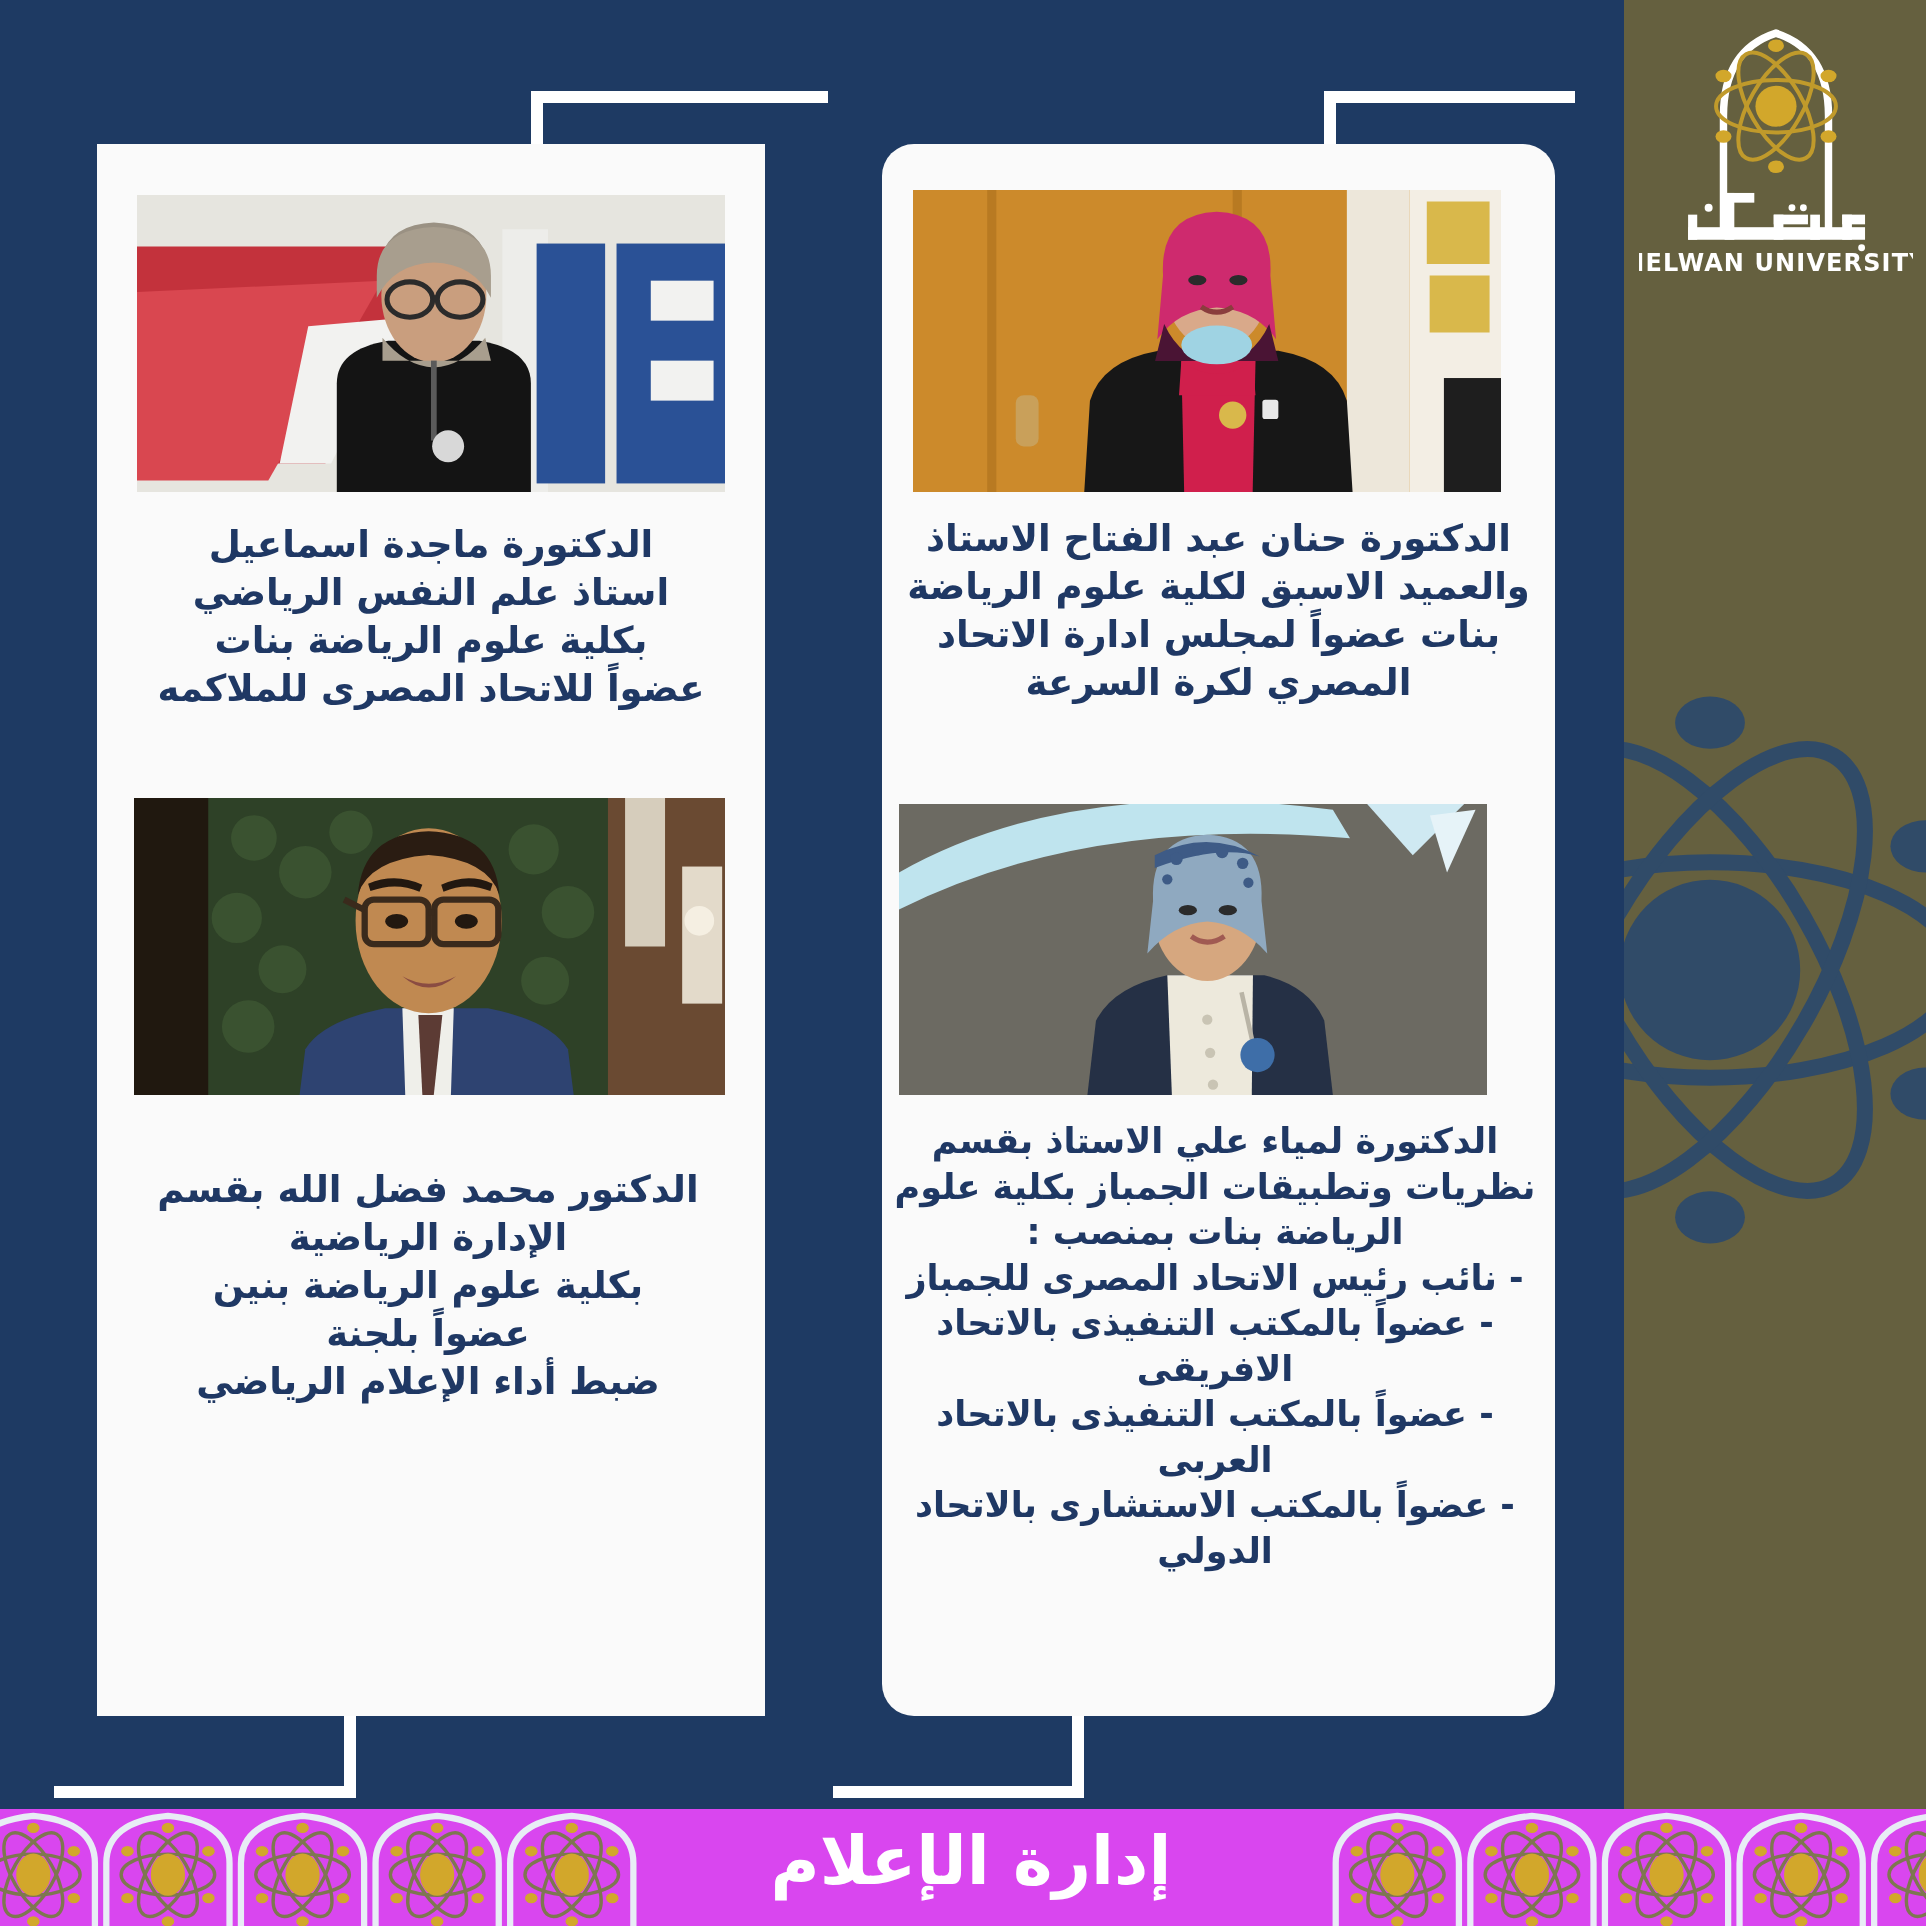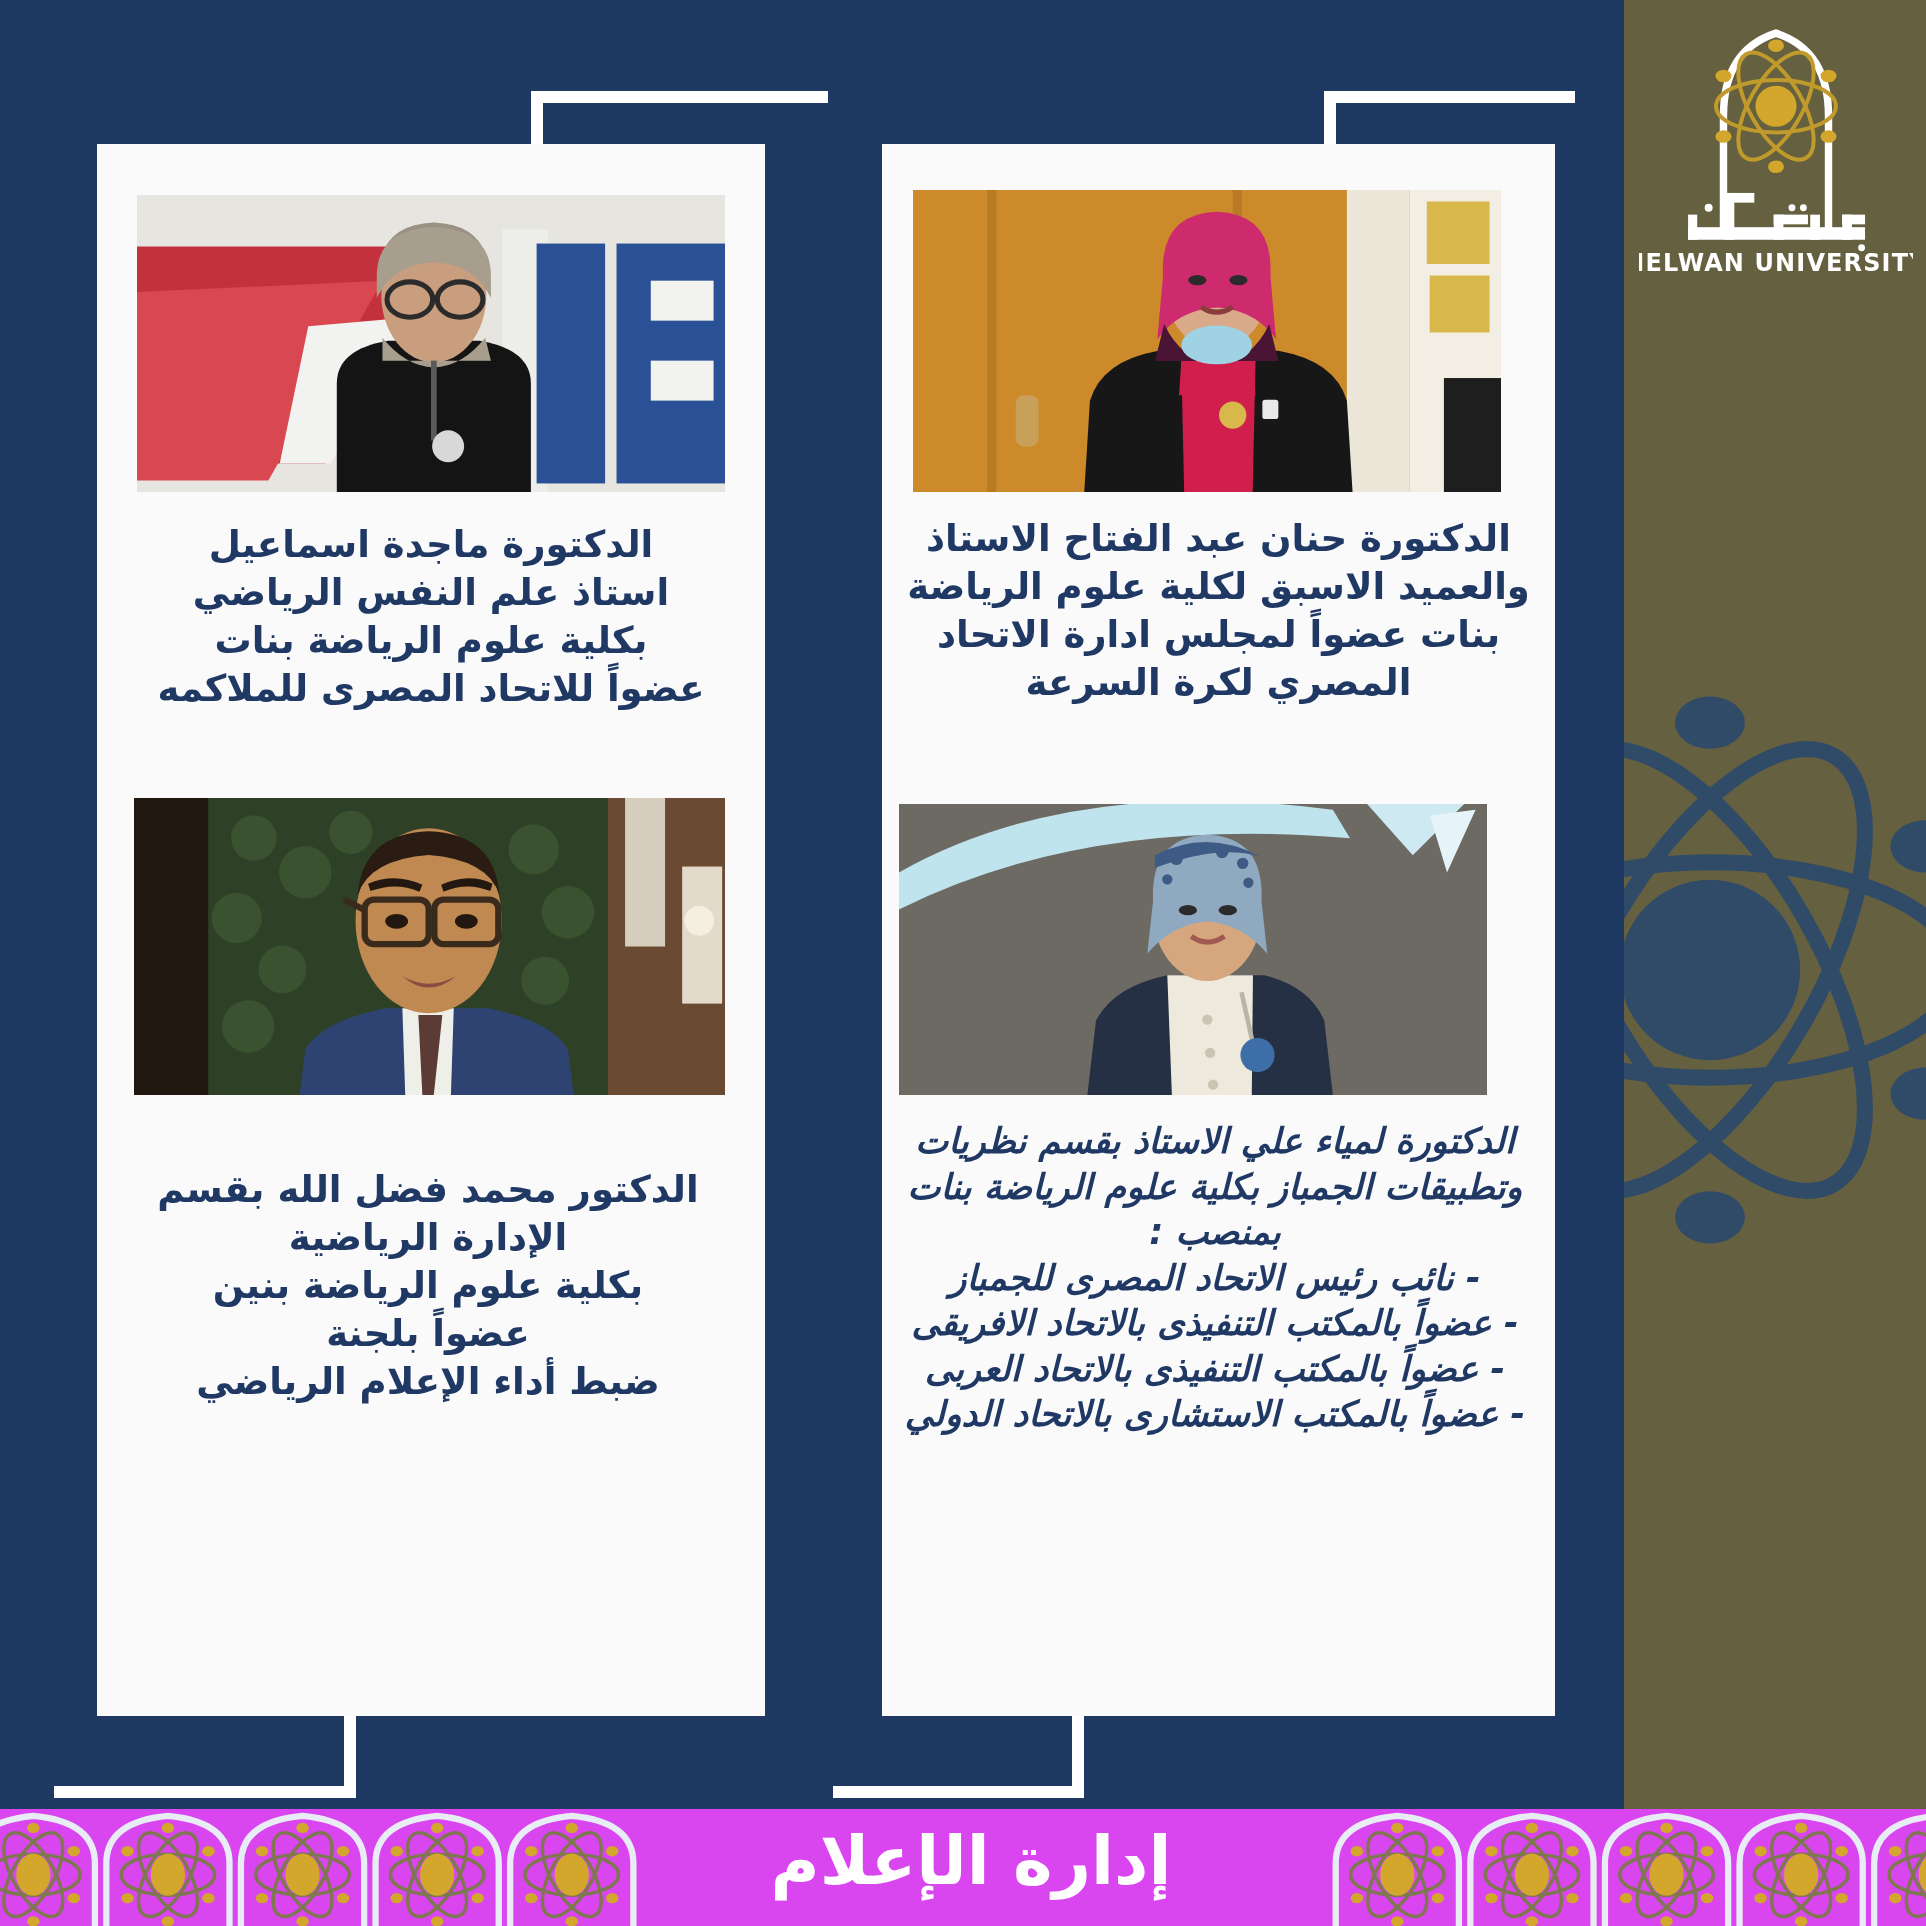--- a/index.html
+++ b/index.html
@@ -205,21 +205,21 @@
         <circle cx="545" cy="440" r="28" fill="#D8D8D8"></circle>
       </svg>
     </div>
 
     <div class="caption" style="left:23px; top:377px; width:622px; font-size:37px;">الدكتورة ماجدة اسماعيل
 استاذ علم النفس الرياضي
 بكلية علوم الرياضة بنات
 عضواً للاتحاد المصرى  للملاكمه</div>
   </div>
 
-  <div class="card" style="left:882px; top:132px; width:673px; height:1572px;">
+  <div class="card" style="left:882px; top:132px; width:673px; height:1572px;border-radius:32px;">
     <div class="photo" style="left:31px; top:46px; width:588px; height:302px;">
       <svg viewBox="0 0 1030 530" preserveAspectRatio="none">
         <rect width="1030" height="530" fill="#D19A3B"></rect>
         <rect x="0" y="0" width="760" height="530" fill="#CC8A2B"></rect>
         <rect x="130" y="0" width="16" height="530" fill="#B87A22"></rect>
         <rect x="560" y="0" width="16" height="530" fill="#B87A22"></rect>
         <rect x="760" y="0" width="110" height="530" fill="#EDE7DA"></rect>
         <rect x="870" y="0" width="160" height="530" fill="#F3EEE4"></rect>
         <path d="M900 20 L1010 20 L1010 130 L900 130 Z" fill="#D9B84B"></path>
         <path d="M905 150 L1010 150 L1010 250 L905 250 Z" fill="#D9B84B"></path>
@@ -321,21 +321,21 @@
       <path d="M600 330 L620 420" stroke="#B9B4A6" stroke-width="8" fill="none"></path>
       <circle cx="628" cy="440" r="30" fill="#3E6EA8"></circle>
       <g fill="#C9C4B4">
         <circle cx="540" cy="378" r="9"></circle>
           <circle cx="545" cy="436" r="9"></circle>
         <circle cx="550" cy="492" r="9"></circle>
       </g>
     </svg>
   </div>
 
-  <div class="caption" style="left:887px; top:1119px; width:656px; font-size:35px;font-style:italic;">الدكتورة لمياء علي الاستاذ بقسم نظريات وتطبيقات الجمباز بكلية علوم الرياضة بنات بمنصب :
+  <div class="caption" style="left:887px; top:1119px; width:656px; font-size:35px;">الدكتورة لمياء علي الاستاذ بقسم نظريات وتطبيقات الجمباز بكلية علوم الرياضة بنات بمنصب :
 - نائب رئيس الاتحاد المصرى للجمباز
 - عضواً بالمكتب التنفيذى بالاتحاد الافريقى
 - عضواً بالمكتب التنفيذى بالاتحاد العربى
 - عضواً بالمكتب الاستشارى بالاتحاد الدولي</div>
 
   <div class="footer">
 
     <div class="footer-pattern left">
       <svg width="713" height="117" viewBox="0 0 1250 205">
         <defs>

